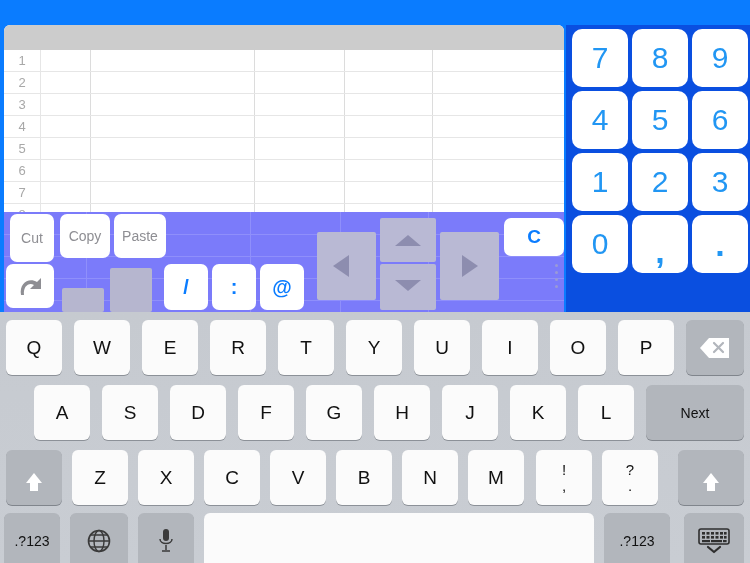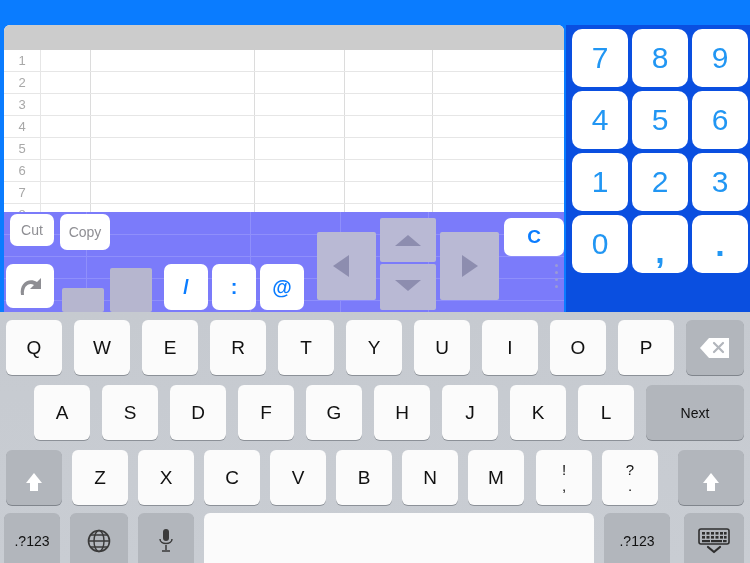--- a/index.html
+++ b/index.html
@@ -183,22 +183,23 @@
     <div class="ghost-hline" style="top:66px;"></div>
     <div class="ghost-hline" style="top:88px;"></div>
 
     <div class="dots">
         <i></i>
         <i></i>
         <i></i>
         <i></i>
       </div>
 
-    <div class="pkey lbl" style="left:6px; top:2px; width:44px; height:32px;">Cut</div>
-    <div class="pkey lbl" style="left:56px; top:2px; width:50px; height:36px;">Copy</div>
+    <div class="pkey lbl" style="left:6px; top:2px; width:44px; height:48px;">Cut</div>
+    <div class="pkey lbl" style="left:56px; top:2px; width:50px; height:44px;">Copy</div>
+    <div class="pkey lbl" style="left:110px; top:2px; width:52px; height:44px;">Paste</div>
 
     <div class="pkey" style="left:2px; top:52px; width:48px; height:44px;">
       <svg width="30" height="26" viewBox="0 0 30 26">
         <path d="M6 22 C4 10, 14 4, 22 9 L26 5 L26 16 L15 16 L19 12 C14 9, 8 13, 9 22 Z" fill="#8e8e93"></path>
       </svg>
     </div>
 
     <div class="graykey plain" style="left:58px; top:76px; width:42px; height:24px;"></div>
     <div class="graykey plain" style="left:106px; top:56px; width:42px; height:44px;"></div>
 

